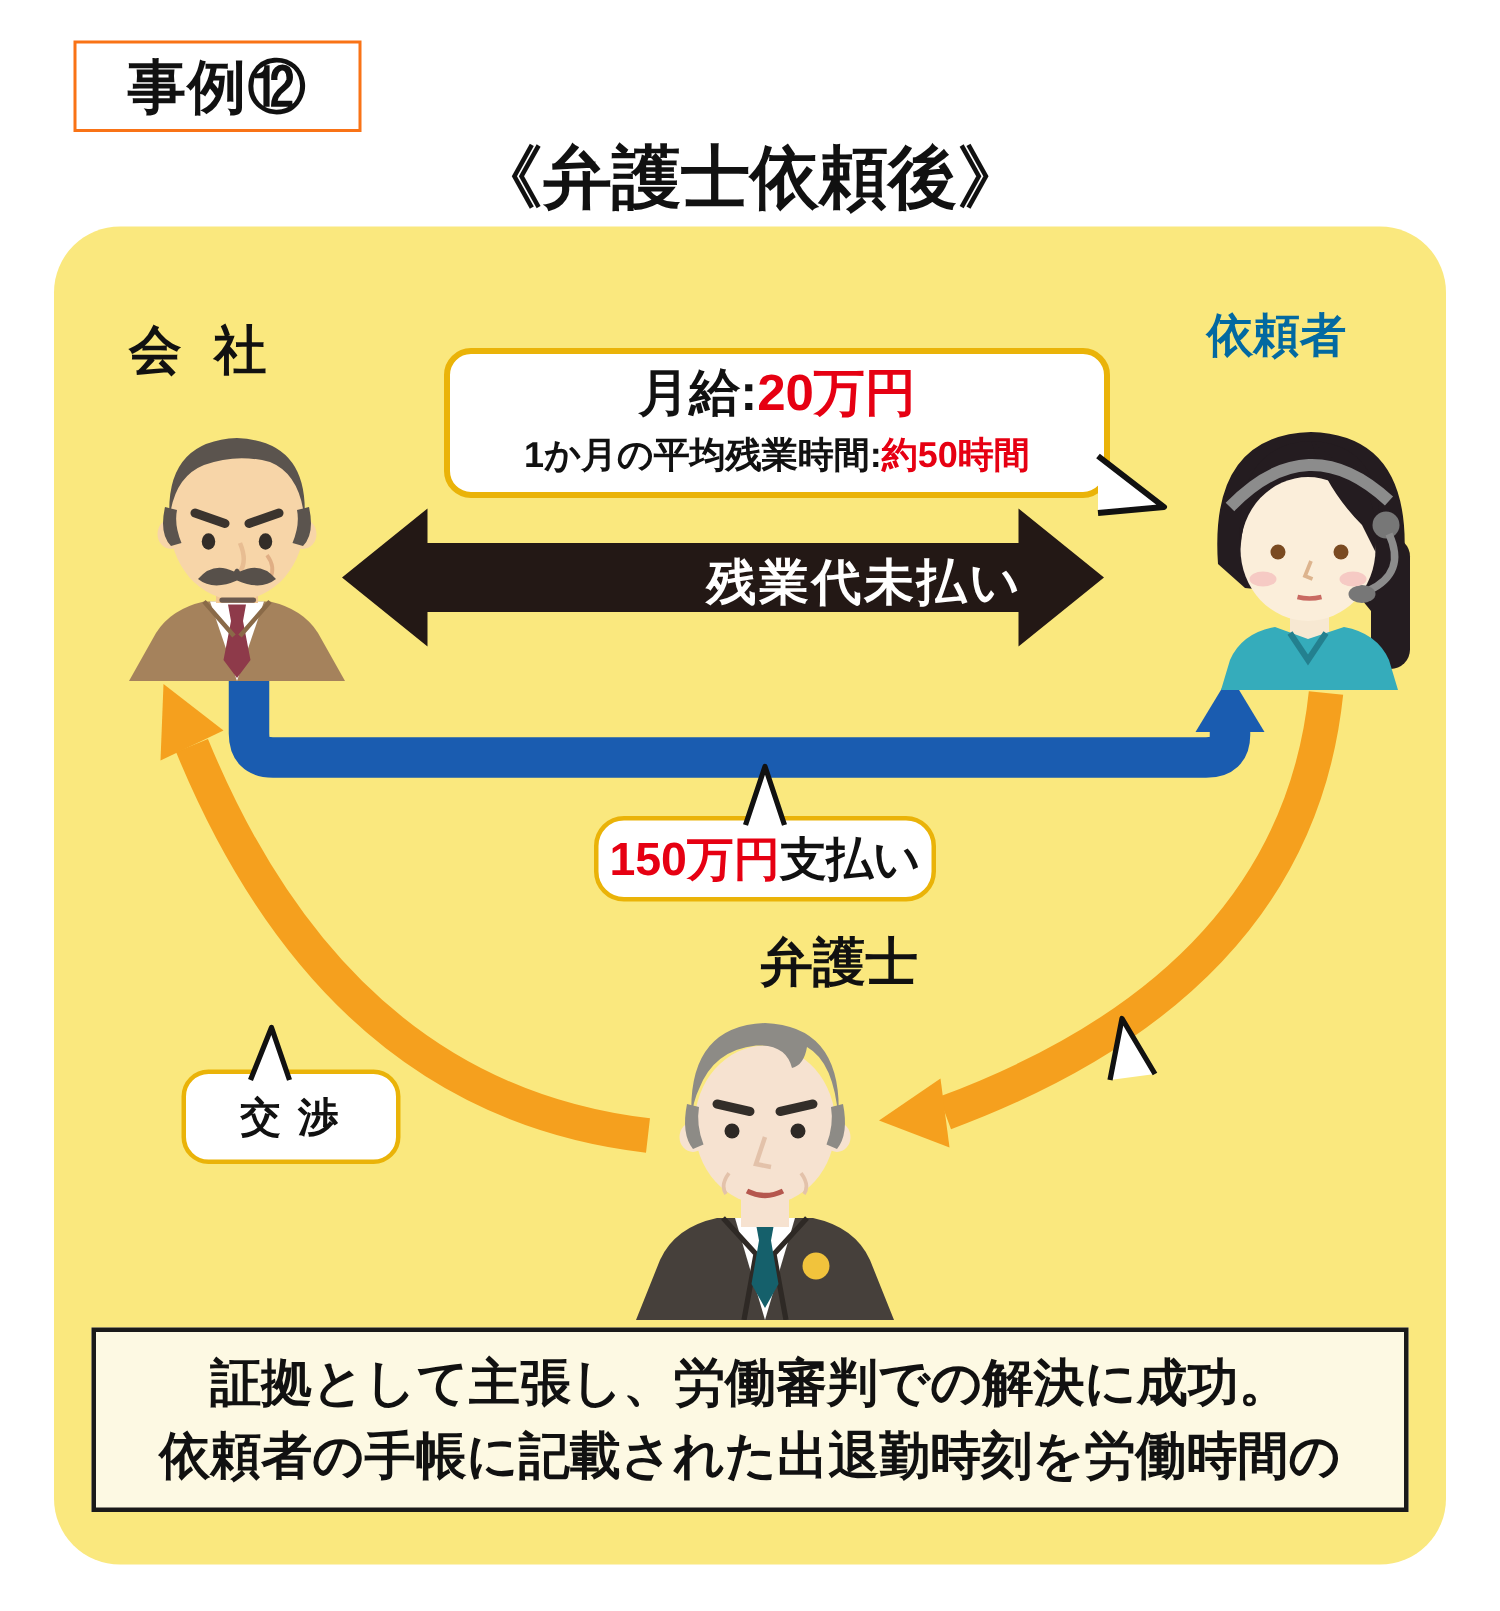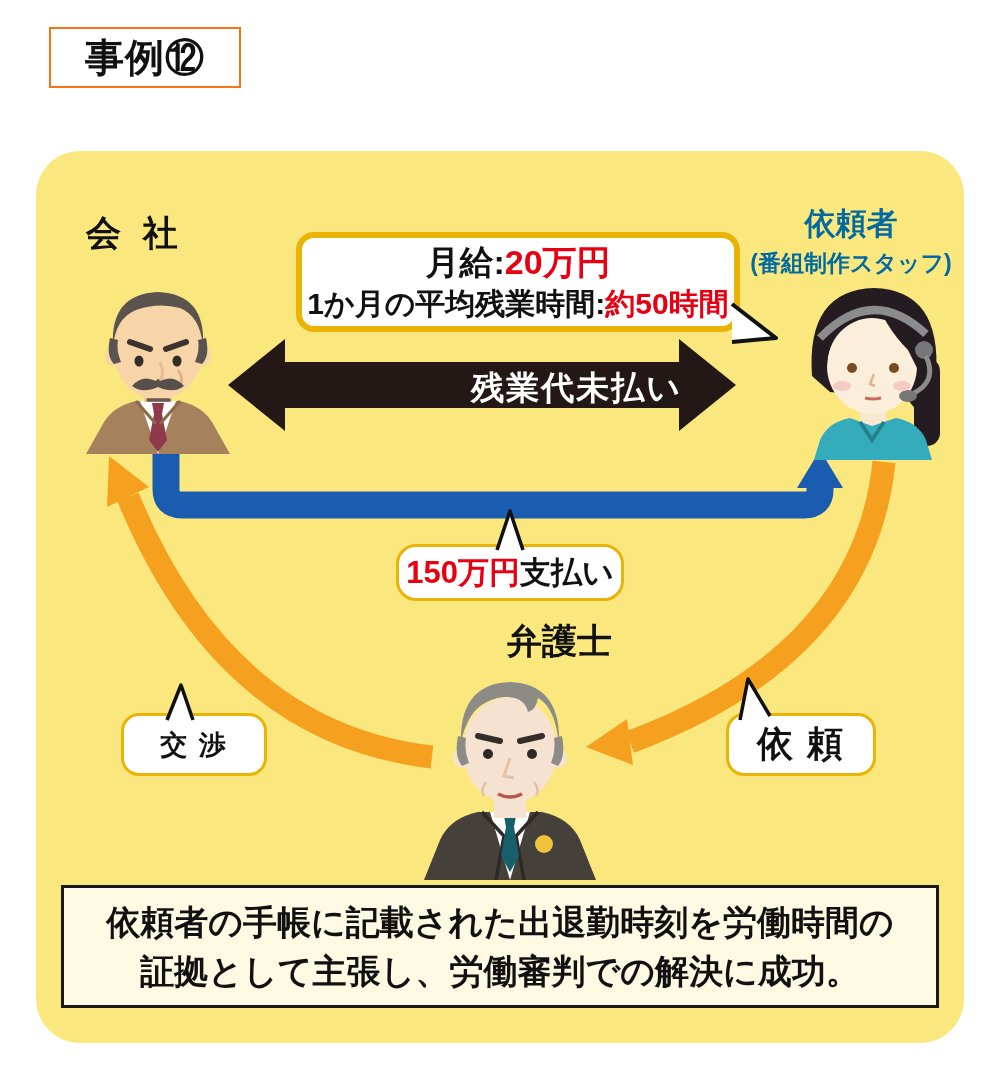--- a/index.html
+++ b/index.html
@@ -53,28 +53,28 @@
 
   
   .dispute-arrow{ position:absolute; left:228px; top:336px; width:508px; height:98px; z-index:2; }
   .dispute-label{
     position:absolute; left:282px; top:366px; width:400px; text-align:right;
     font-size:33px; font-weight:bold; color:#ffffff; letter-spacing:2px; z-index:2;
   }
 
   
   .bubble{
-    position:absolute; background:#ffffff; border:6px solid #eab308; border-radius:18px;
+    position:absolute; background:#ffffff; border:4px solid #eab308; border-radius:18px;
     display:flex; flex-direction:column; align-items:center; justify-content:center;
     color:#111; font-weight:bold; z-index:3;
   }
   .bubble .red{ color:#E60012; }
   .salary-bubble{ left:296px; top:232px; width:444px; height:100px; }
   .salary-bubble .l1{ font-size:34px; line-height:44px; }
-  .salary-bubble .l2{ font-size:30px; line-height:40px; }
+  .salary-bubble .l2{ font-size:24px; line-height:40px; }
   .payment-bubble{ left:396px; top:544px; width:228px; height:57px; border-width:3.5px; border-radius:20px; font-size:31px; }
   .negotiation-bubble{ left:121px; top:713px; width:146px; height:63px; border-width:3.5px; font-size:27px; letter-spacing:2px; }
   .request-bubble{ left:726px; top:713px; width:150px; height:63px; border-width:3.5px; font-size:36px; letter-spacing:2px; }
 
   .bubble-tail{ position:absolute; z-index:4; pointer-events:none; }
   .tail-salary{ left:726px; top:300px; width:56px; height:54px; }
   .tail-payment{ left:490px; top:506px; width:40px; height:46px; }
   .tail-negotiation{ left:160px; top:682px; width:38px; height:40px; }
   .tail-request{ left:728px; top:676px; width:46px; height:46px; }
 
@@ -88,20 +88,21 @@
 </style>
 </head>
 <body>
 
 <div id="page">
 
   <div class="case-badge">
     <span>事例⑫</span>
   </div>
 
+  <div class="main-title">《弁護士依頼後》</div>
 
   <div class="card"></div>
 
   <svg class="arrows-layer" viewBox="0 0 1000 1074">
 
     <g>
       <path d="M 166 448 L 166 489 Q 166 505 182 505 L 804 505 Q 820 505 820 490 L 820 484" fill="none" stroke="#1A5CB0" stroke-width="27"></path>
       <polygon points="797,488 843,488 820,450" fill="#1A5CB0"></polygon>
     </g>
 
@@ -136,21 +137,20 @@
       <ellipse cx="95" cy="79" rx="4.5" ry="5.5" fill="#332D28"></ellipse>
       <path d="M78,80 Q83,92 78,99" stroke="#E8BD92" stroke-width="3" fill="none"></path>
       <path d="M96,88 q6,8 2,16" stroke="#E0AE84" stroke-width="2.5" fill="none"></path>
       <path d="M50,104 Q60,92 74,99 Q76,95 78,99 Q92,92 102,104 Q92,112 76,105 Q60,112 50,104 Z" fill="#57504A"></path>
       <path d="M66,118 L87,118" stroke="#6B5A50" stroke-width="3.5" stroke-linecap="round" fill="none"></path>
     </svg>
   </div>
 
   <div class="client-labels">
     <div class="main">依頼者</div>
-    <div class="sub">(番組制作スタッフ)</div>
   </div>
   <div class="avatar client-avatar">
     <svg viewBox="0 0 176 180">
       <path d="M26,96 Q20,10 88,8 Q156,10 150,96 L150,120 Q150,136 140,142 L122,120 L44,112 Z" fill="#241C20"></path>
       <rect x="128" y="78" width="26" height="88" rx="13" fill="#241C20"></rect>
       <rect x="74" y="122" width="26" height="24" fill="#F7E8D2"></rect>
       <ellipse cx="86" cy="86" rx="45" ry="48" fill="#FBEEDA"></ellipse>
       <path d="M41,86 Q36,16 88,14 Q140,16 133,86 Q130,52 112,40 L88,30 Q60,36 50,54 Q42,66 41,86 Z" fill="#241C20"></path>
       <path d="M88,14 Q98,46 122,70 L131,88 Q134,50 114,34 Z" fill="#241C20"></path>
       <path d="M34,58 Q86,4 140,54" stroke="#8C8C8C" stroke-width="8" fill="none"></path>
@@ -219,25 +219,22 @@
     </svg>
   </div>
 
   <div class="bubble negotiation-bubble">
     <span>交 渉</span>
   </div>
   <svg class="bubble-tail tail-negotiation" viewBox="0 0 38 40">
     <path d="M7,38 L21,3 L33,38" fill="#ffffff" stroke="#111" stroke-width="3.5" stroke-linejoin="round"></path>
   </svg>
 
-  <div class="bubble request-bubble">
-    <span>依 頼</span>
-  </div>
   <svg class="bubble-tail tail-request" viewBox="0 0 46 46">
     <path d="M12,44 L20,3 L42,40" fill="#ffffff" stroke="#111" stroke-width="3.5" stroke-linejoin="round"></path>
   </svg>
 
   <div class="result-box">
+    <div>証拠として主張し、労働審判での解決に成功。</div>
     <div>依頼者の手帳に記載された出退勤時刻を労働時間の</div>
-    <div>証拠として主張し、労働審判での解決に成功。</div>
   </div>
 
 </div>
 
 </body></html>

